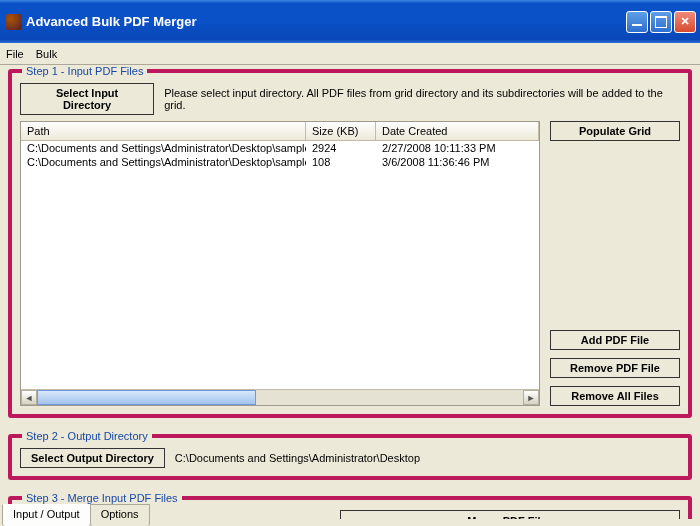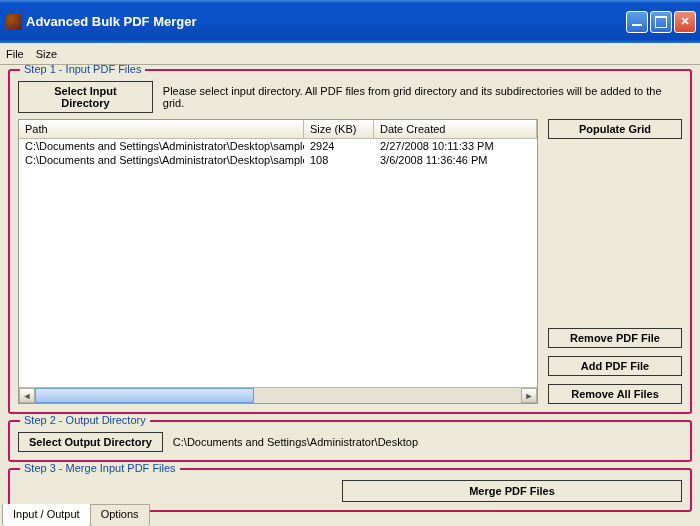--- a/index.html
+++ b/index.html
@@ -53,25 +53,25 @@
   gap: 12px;
   border-bottom: 1px solid #aca899;
 }
 .menubar span { cursor: default; }
 .content {
   padding: 4px 8px 0 8px;
   height: calc(526px - 28px - 22px - 22px);
   overflow: hidden;
 }
 .fieldset {
-  border: 2px solid #be185d;
+  border: 4px solid #be185d;
   border-radius: 3px;
   position: relative;
   padding: 10px 8px 8px 8px;
-  margin-bottom: 6px;
+  margin-bottom: 16px;
 }
 .fieldset .legend {
   position: absolute;
   top: -8px;
   left: 10px;
   background: #ece9d8;
   padding: 0 4px;
   color: #1848a5;
 }
 .btn {
@@ -155,21 +155,21 @@
   <div class="title-text">Advanced Bulk PDF Merger</div>
   <div class="title-buttons">
     <div class="tbtn min"></div>
     <div class="tbtn max"></div>
     <div class="tbtn close"></div>
   </div>
 </div>
 
 <div class="menubar">
   <span>File</span>
-  <span>Size</span>
+  <span>Bulk</span>
 </div>
 
 <div class="content">
 
   <div class="fieldset step1">
     <div class="legend">Step 1 - Input PDF Files</div>
     <div class="top-row">
       <button class="btn">Select Input Directory</button>
       <span class="instr">Please select input directory. All PDF files from grid directory and its subdirectories will be added to the grid.</span>
     </div>
@@ -196,22 +196,22 @@
           <div class="sbtn">◄</div>
           <div class="strack">
               <div class="sthumb"></div>
             </div>
           <div class="sbtn">►</div>
         </div>
       </div>
       <div class="side-buttons">
         <button class="btn">Populate Grid</button>
         <div class="spacer"></div>
+        <button class="btn">Add PDF File</button>
         <button class="btn">Remove PDF File</button>
-        <button class="btn">Add PDF File</button>
         <button class="btn">Remove All Files</button>
       </div>
     </div>
   </div>
 
   <div class="fieldset">
     <div class="legend">Step 2 - Output Directory</div>
     <div class="step2-row">
       <button class="btn">Select Output Directory</button>
       <span>C:\Documents and Settings\Administrator\Desktop</span>

